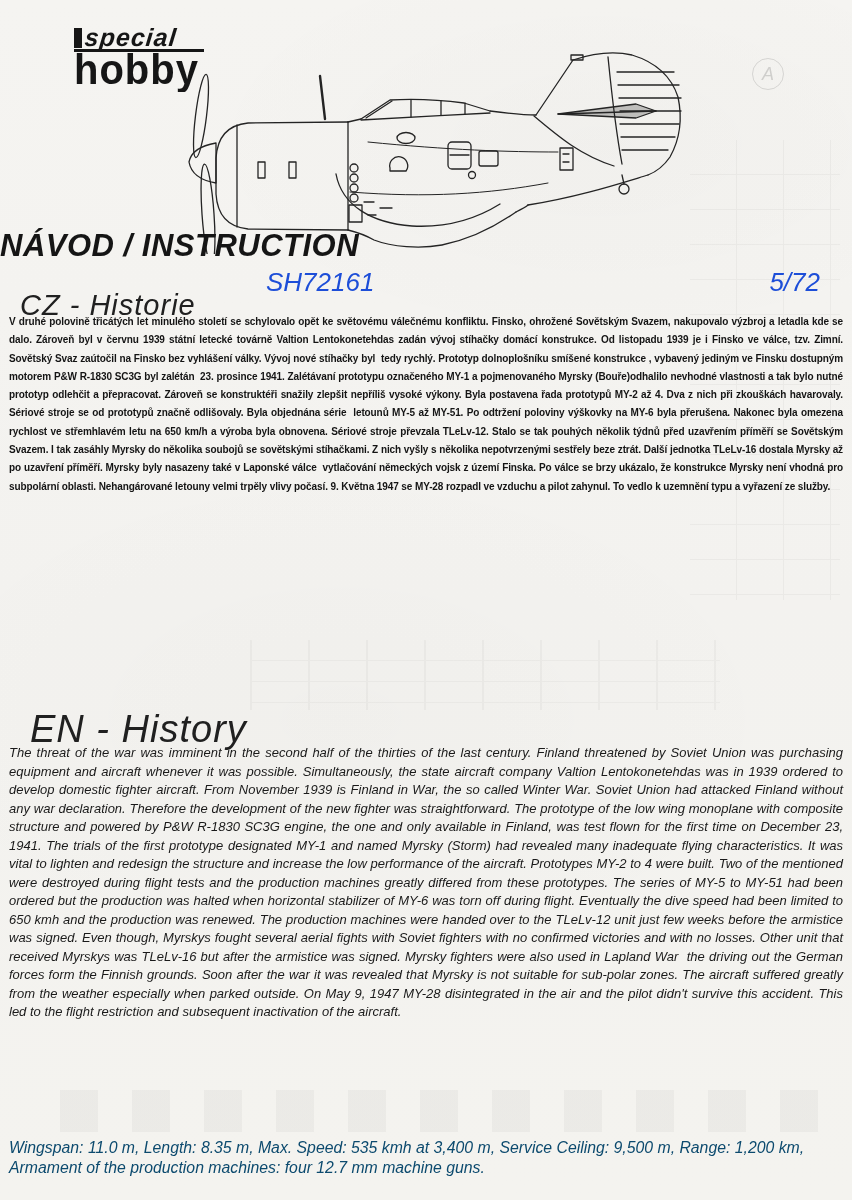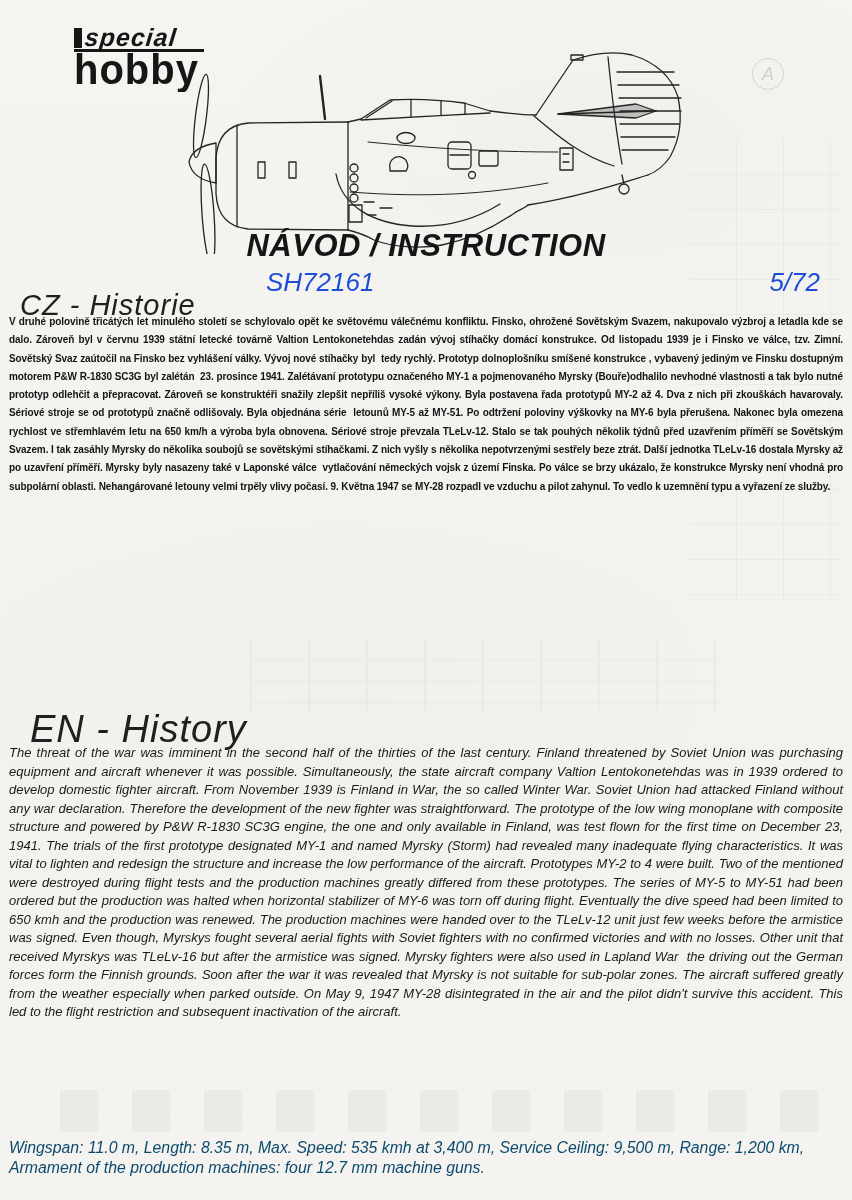--- a/index.html
+++ b/index.html
@@ -28,21 +28,21 @@
   .corner-a{
     position:absolute;top:58px;left:752px;width:30px;height:30px;border-radius:50%;
     border:1.5px solid rgba(80,80,80,0.18);color:rgba(80,80,80,0.22);
     text-align:center;line-height:30px;font-size:18px;font-style:italic;
   }
   
   .drawing{position:absolute;top:42px;left:108px;width:600px;height:212px;}
   
   .title{
     position:absolute;top:228px;left:0;right:0;margin:0;
-    text-align:center;font-size:31px;font-weight:bold;font-style:italic;letter-spacing:0.5px;color:#151515;
+    text-align:left;font-size:31px;font-weight:bold;font-style:italic;letter-spacing:0.5px;color:#151515;
   }
   .subtitle{position:absolute;top:267px;left:0;right:0;height:32px;font-style:italic;font-size:26px;color:#1d4ed8;}
   .subtitle .kit{position:absolute;left:266px;}
   .subtitle .name{position:absolute;left:410px;}
   .subtitle .scale{position:absolute;right:32px;}
   
   .sec-h{position:absolute;margin:0;font-weight:normal;font-style:italic;font-size:29px;letter-spacing:1px;color:#202020;}
   .cz-h{top:289px;left:20px;}
   .en-h{top:708px;left:30px;font-size:38px;}
   

